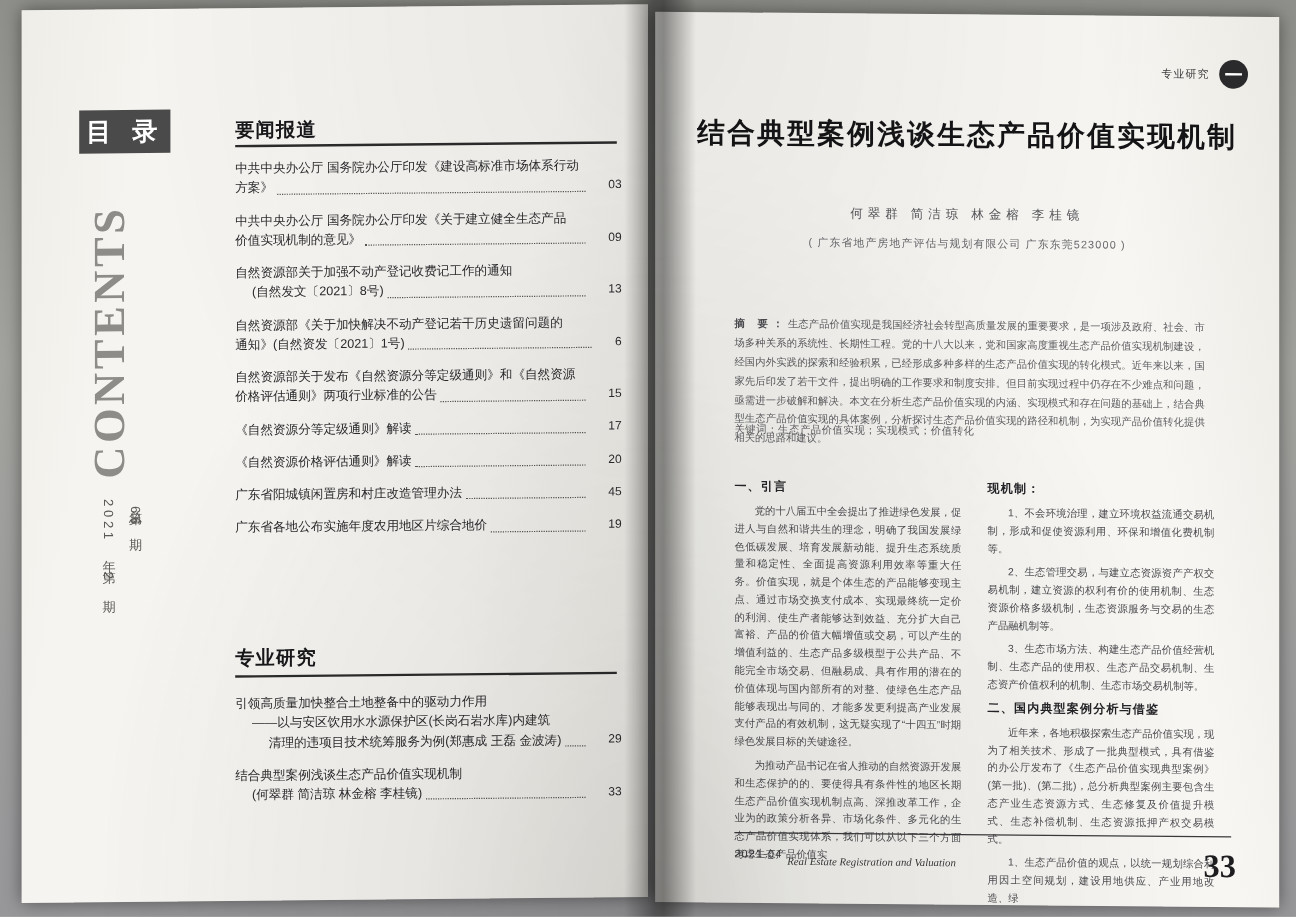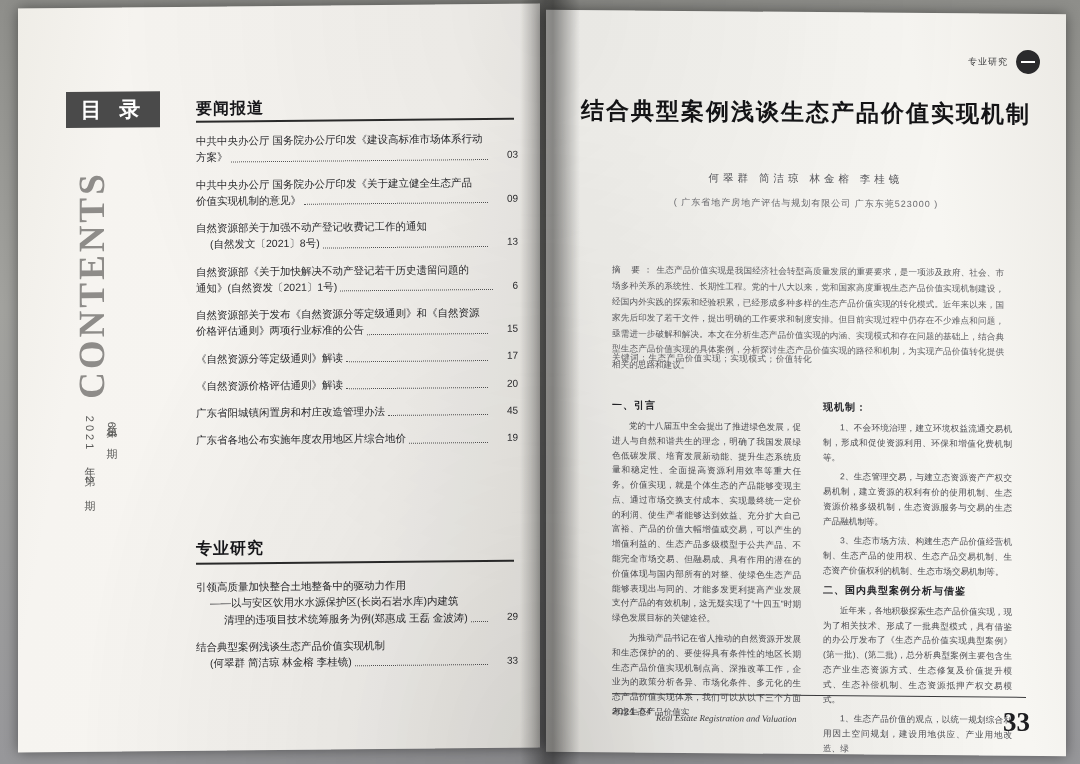--- a/index.html
+++ b/index.html
@@ -37,21 +37,21 @@
   
   #gutter{
     position:absolute;left:520px;top:0;width:60px;height:764px;
     background:linear-gradient(90deg,rgba(0,0,0,0) 0%,rgba(0,0,0,.38) 42%,rgba(0,0,0,.42) 55%,rgba(0,0,0,0) 100%);
     pointer-events:none;
   }
   .inner{position:absolute;inset:0;}
 
   
   #toc-badge{
-    position:absolute;left:48px;top:84px;width:94px;height:36px;
+    position:absolute;left:48px;top:84px;width:76px;height:36px;
     background:#4a4a4a;color:#fff;
     font-family:"DejaVu Sans",sans-serif;
     font-size:21px;font-weight:bold;letter-spacing:5px;
     display:flex;align-items:center;justify-content:center;
   }
   #contents-vert{
     position:absolute;left:52px;top:126px;
     font-family:"Liberation Serif","DejaVu Serif",serif;
     font-size:37px;font-weight:bold;letter-spacing:3px;
     color:#8e8c89;
@@ -117,21 +117,21 @@
     font-size:10.5px;color:#55555a;letter-spacing:4px;
   }
   #art-affil{
     position:absolute;left:0;right:0;top:185px;text-align:center;
     font-size:9px;color:#6a6a6e;letter-spacing:1px;
   }
   #art-abstract{
     position:absolute;left:66px;width:392px;top:252px;
     font-size:8.6px;line-height:1.85;color:#5d5d61;text-align:justify;
   }
-  #art-abstract .lead{font-weight:normal;letter-spacing:4px;color:#4b4b50;}
+  #art-abstract .lead{font-weight:bold;letter-spacing:4px;color:#4b4b50;}
   #art-keywords{
     position:absolute;left:66px;width:392px;top:342px;
     font-size:8.6px;color:#5d5d61;letter-spacing:.5px;
   }
   #art-cols{
     position:absolute;left:66px;top:388px;width:400px;height:300px;
     display:flex;gap:22px;
   }
   .col{width:189px;}
   .col h3{

